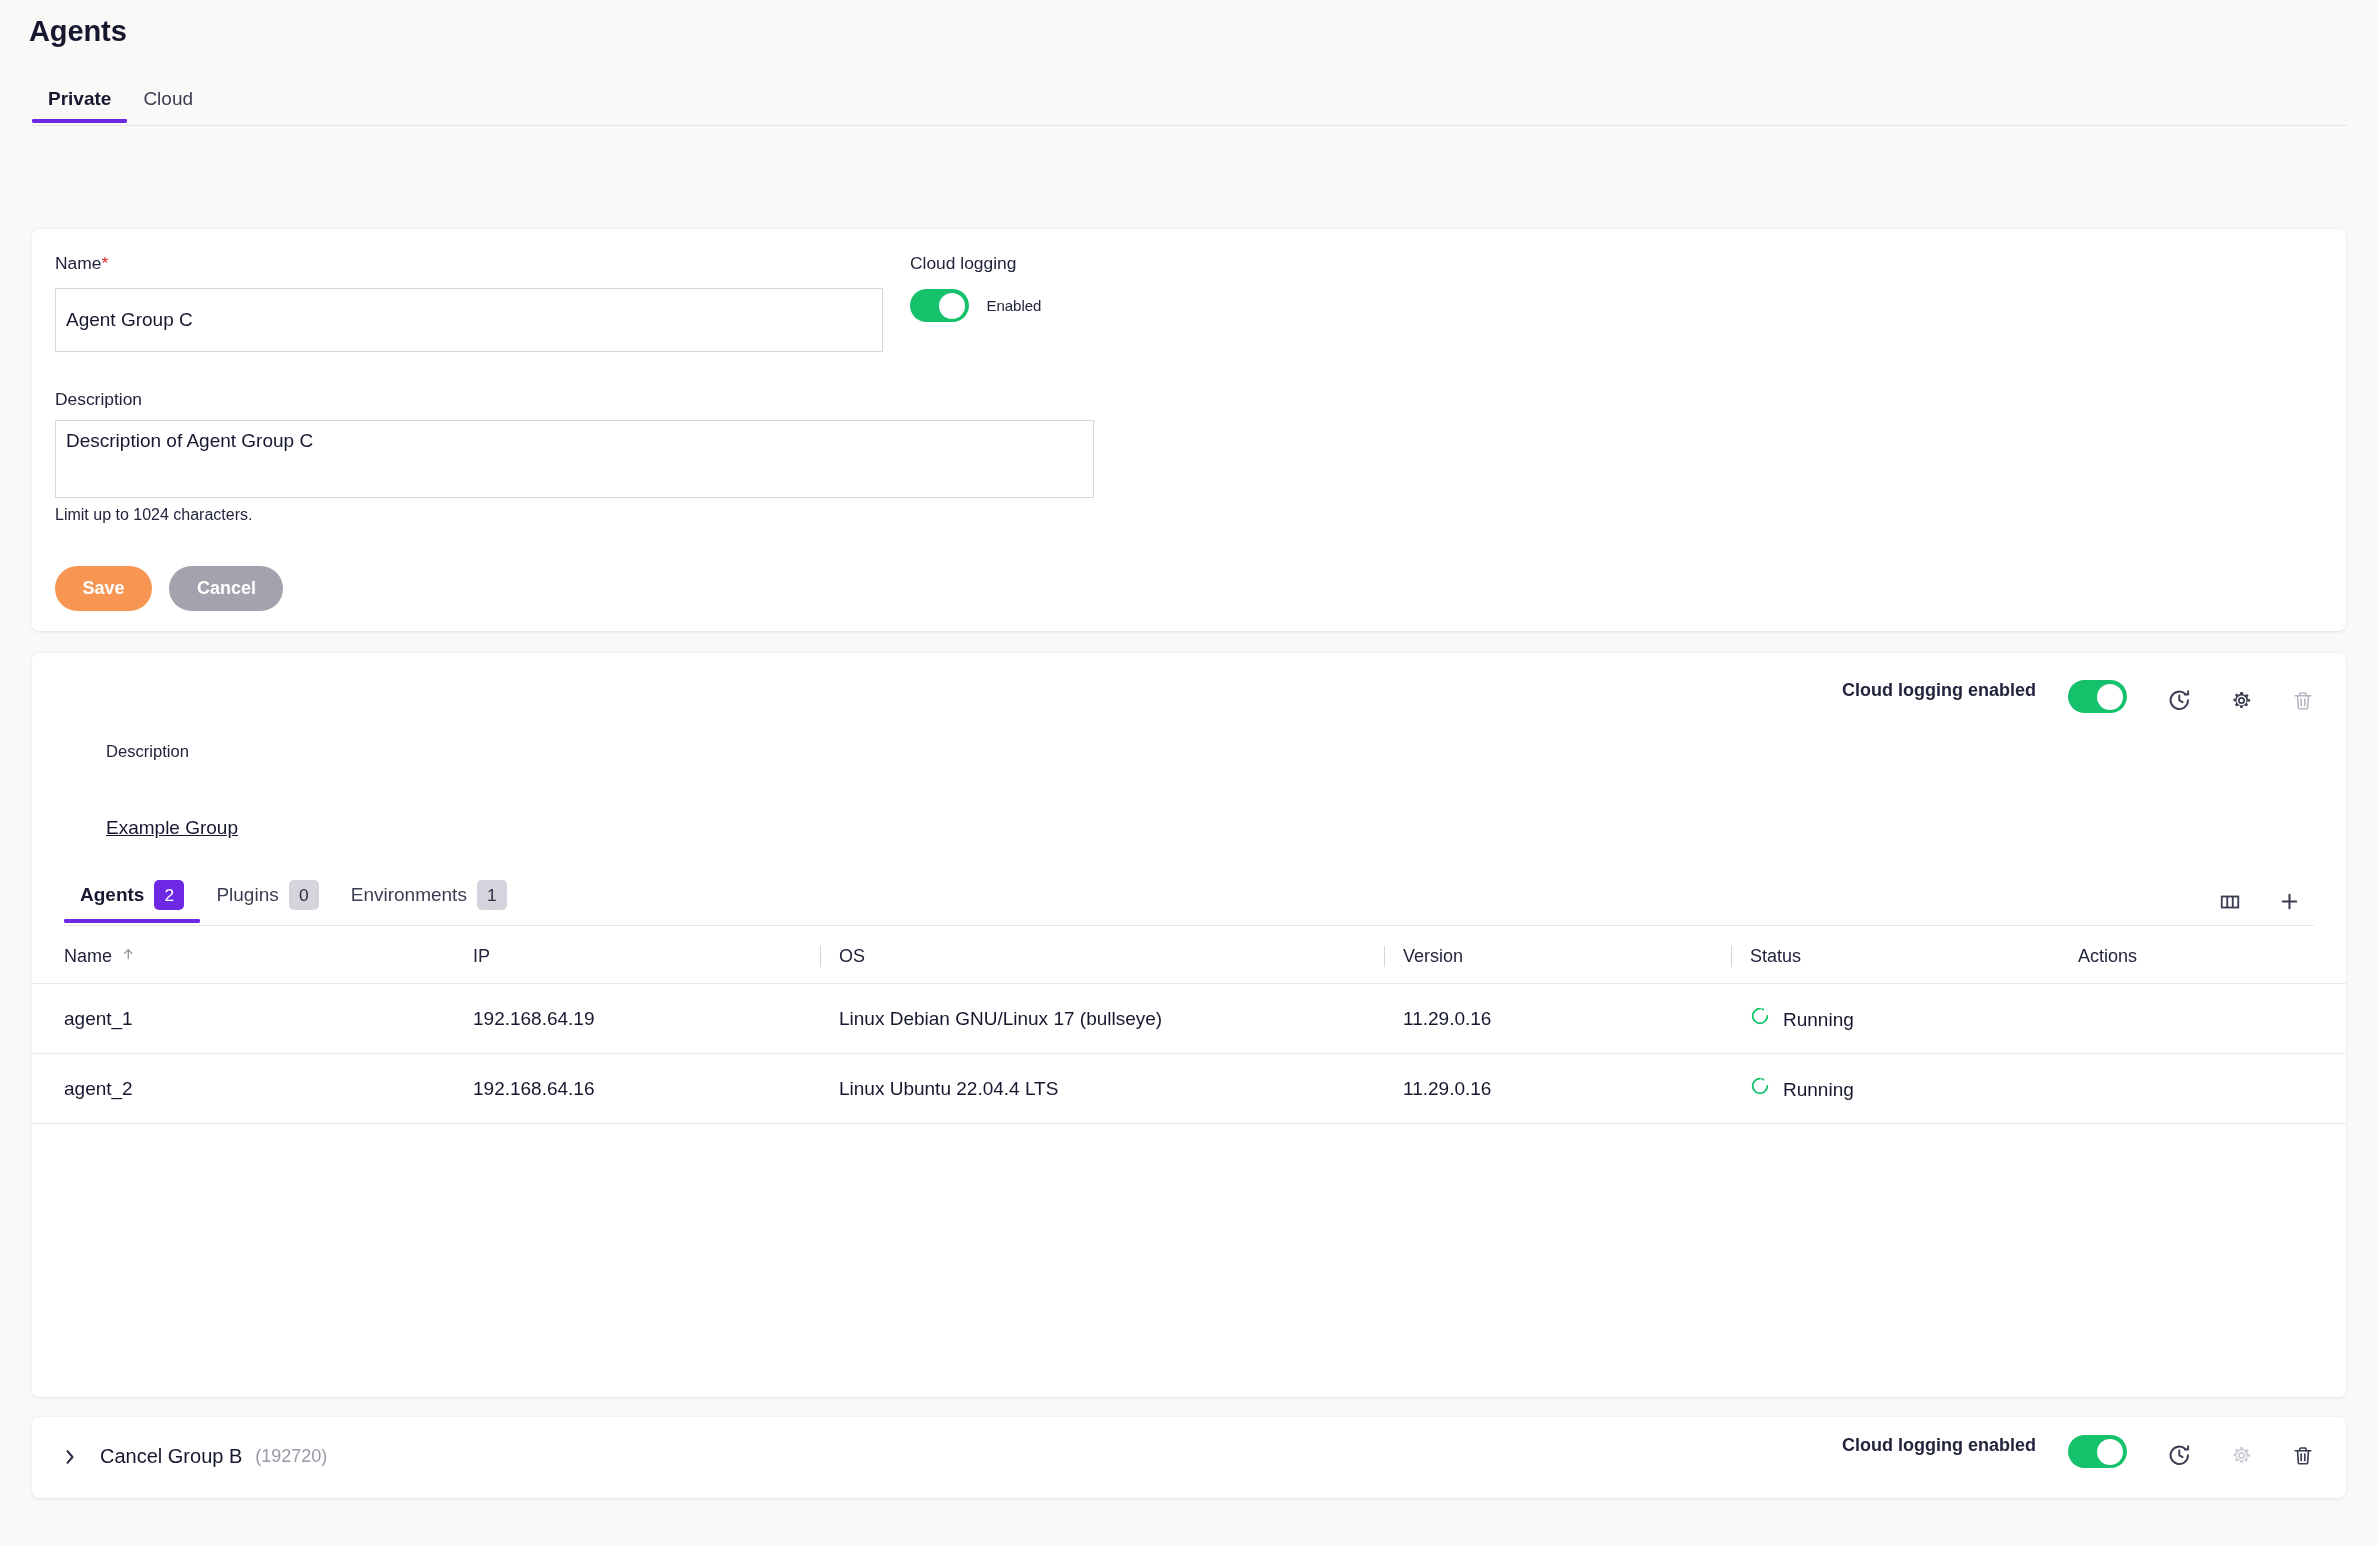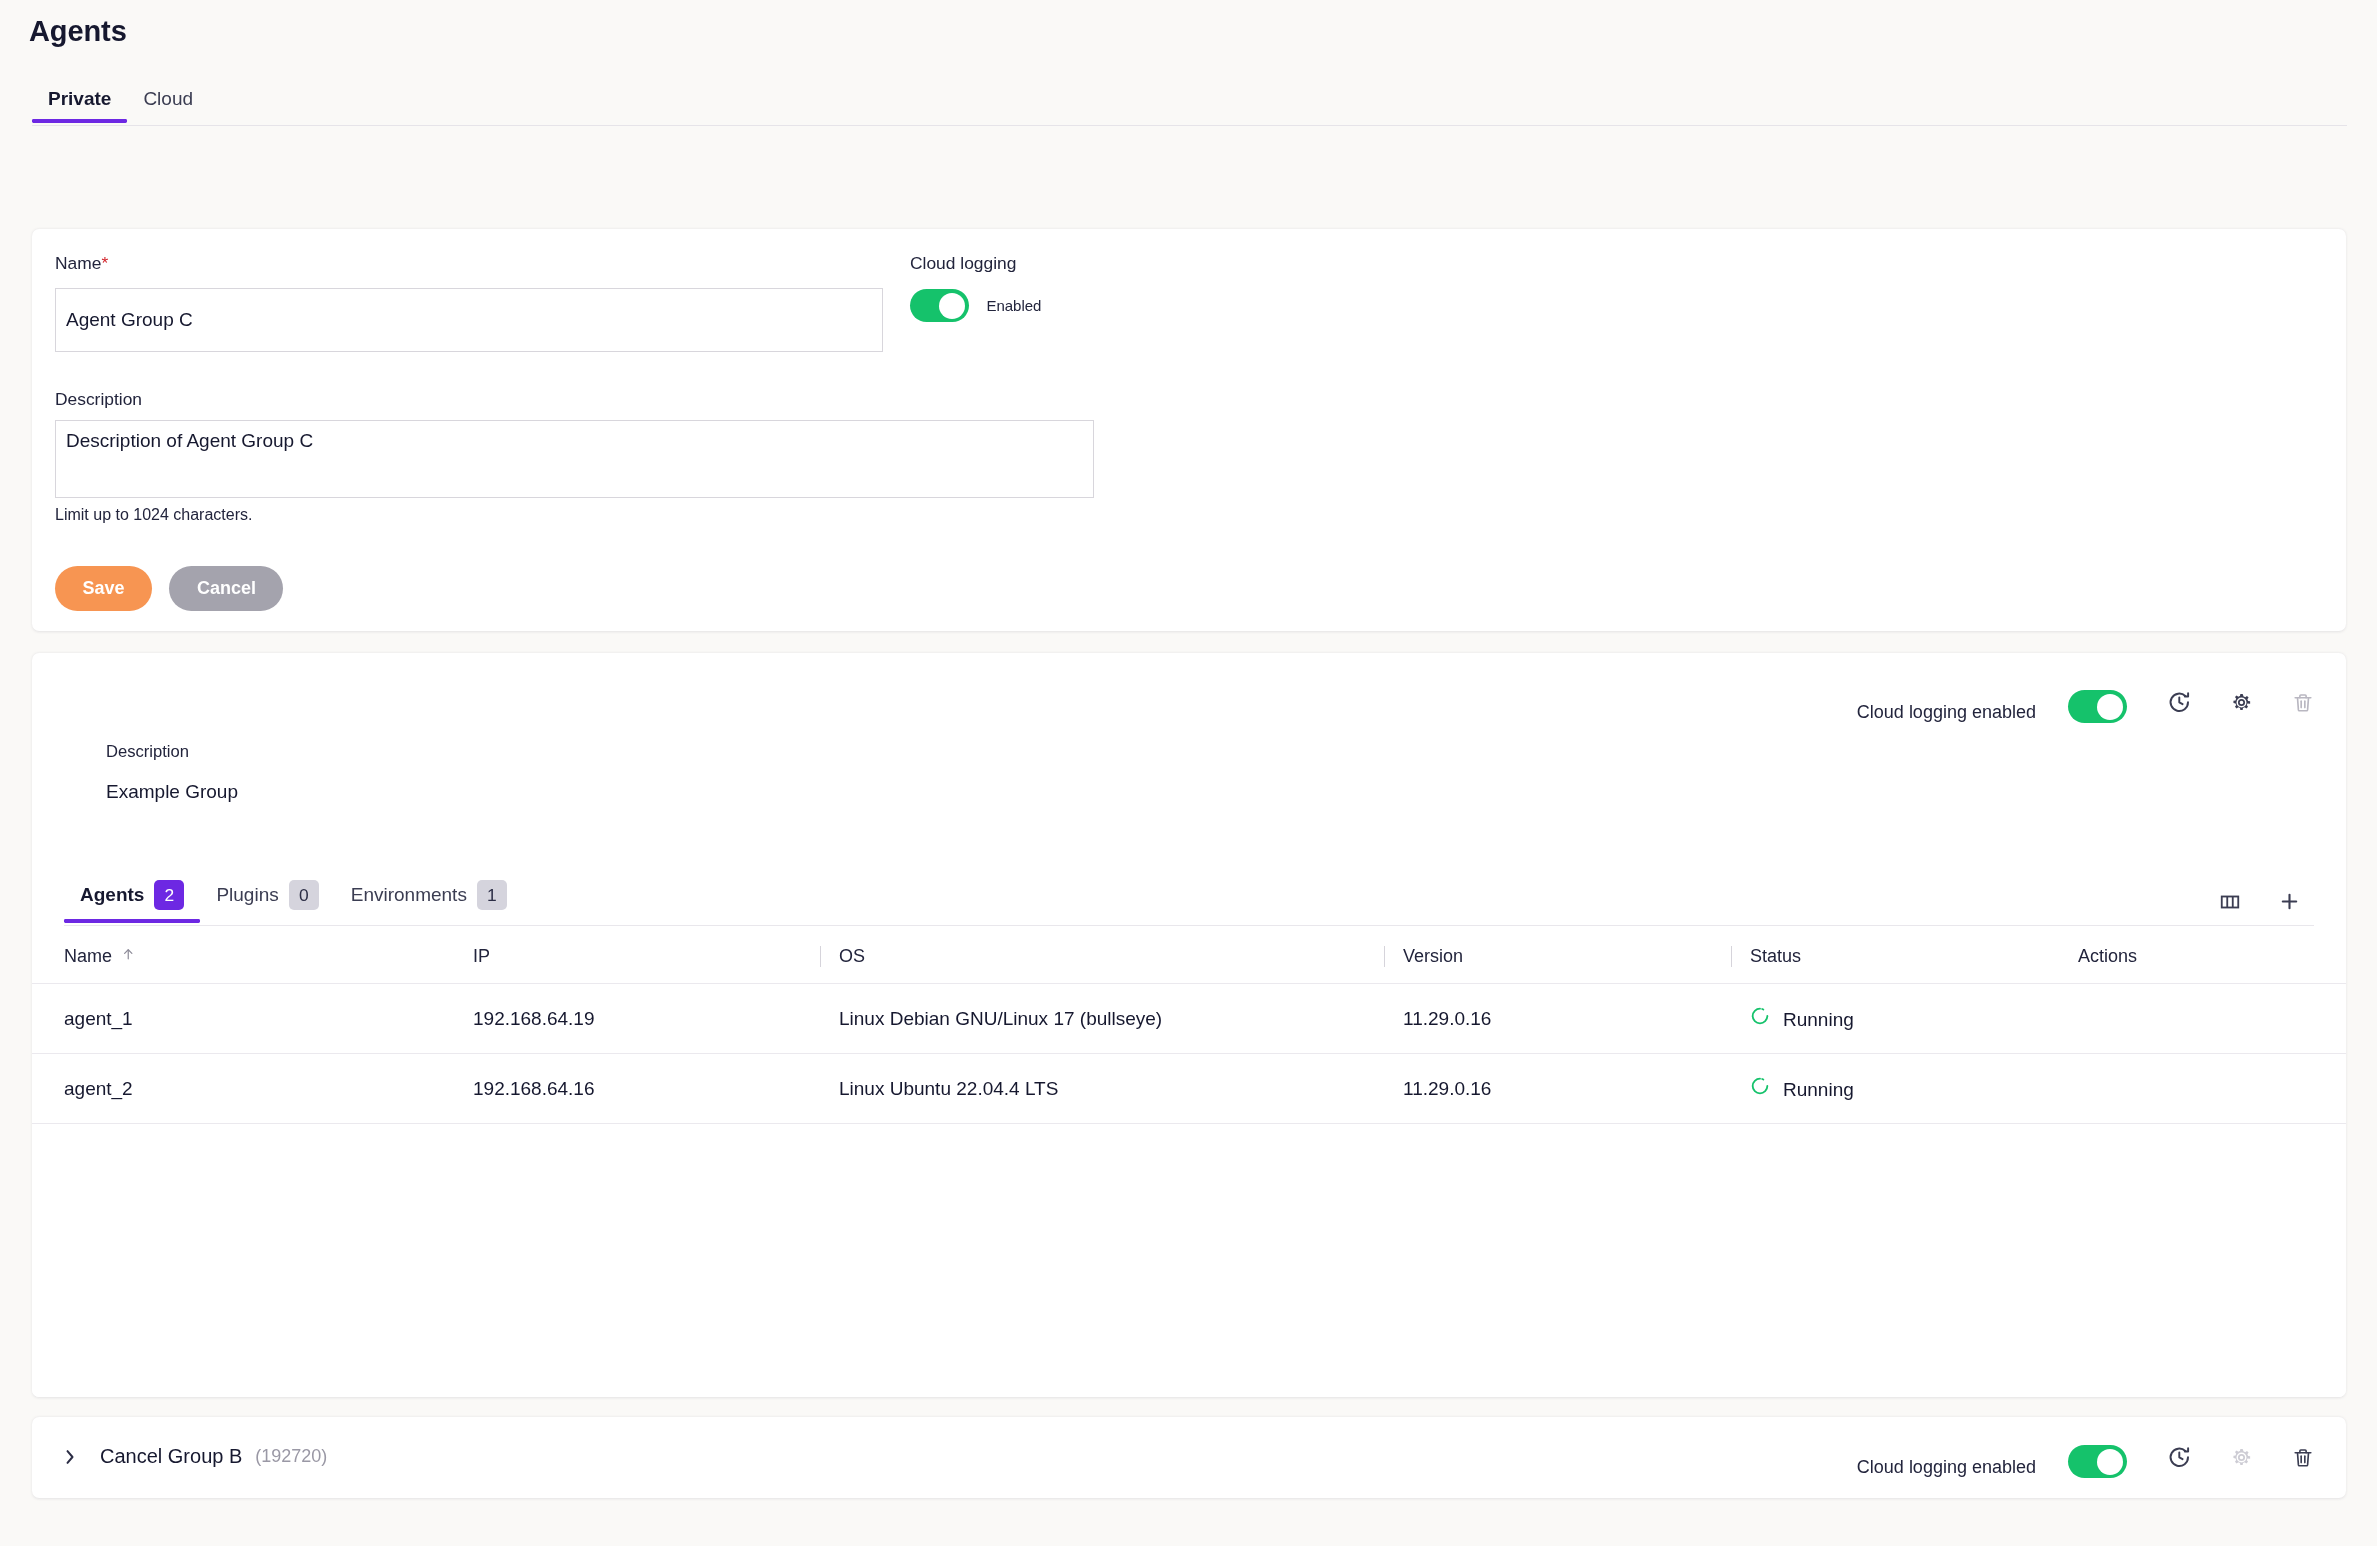--- a/index.html
+++ b/index.html
@@ -233,23 +233,24 @@
     padding: 5.8px 10px;
     font-size: 16.6px;
     color: #22243c;
     font-weight: 500;
     cursor: pointer;
   }
 
   .group-actions {
     position: absolute;
     display: flex;
-    align-items: flex-end;
+    align-items: flex-start;
     gap: 16px;
     height: 43px;
+    font-weight: bold;
   }
   .cl-enabled-text { font-size: 18px; color: #22243c; margin-right: 16px; }
   .icon-btn {
     width: 46px; height: 41px;
     display: flex; align-items: center; justify-content: center;
     cursor: pointer;
   }
 
   .group-desc-label {
     position: absolute;
@@ -421,21 +422,21 @@
         <polyline points="3.5 6.3 20.5 6.3"></polyline>
         <path d="M8.6 6.3V4.3a1 1 0 0 1 1-1h4.8a1 1 0 0 1 1 1v2"></path>
         <path d="M6 6.3l1 13.2a1 1 0 0 0 1 .9h8a1 1 0 0 0 1-.9l1-13.2"></path>
         <line x1="10" y1="10" x2="10" y2="17"></line>
         <line x1="14" y1="10" x2="14" y2="17"></line>
       </svg>
     </span>
   </div>
 
   <div class="group-desc-label" style="left:106px; top:742px;">Description</div>
-  <div class="group-desc-value" style="left:106px; top:781px;">Example Group</div>
+  <div class="group-desc-value" style="left:106px; top:817px;text-decoration:underline;">Example Group</div>
 
   <div class="inner-tabs">
     <div class="inner-tab active">
       <span>Agents</span>
       <span class="count-badge accent">2</span>
     </div>
     <div class="inner-tab">
       <span>Plugins</span>
       <span class="count-badge">0</span>
     </div>

